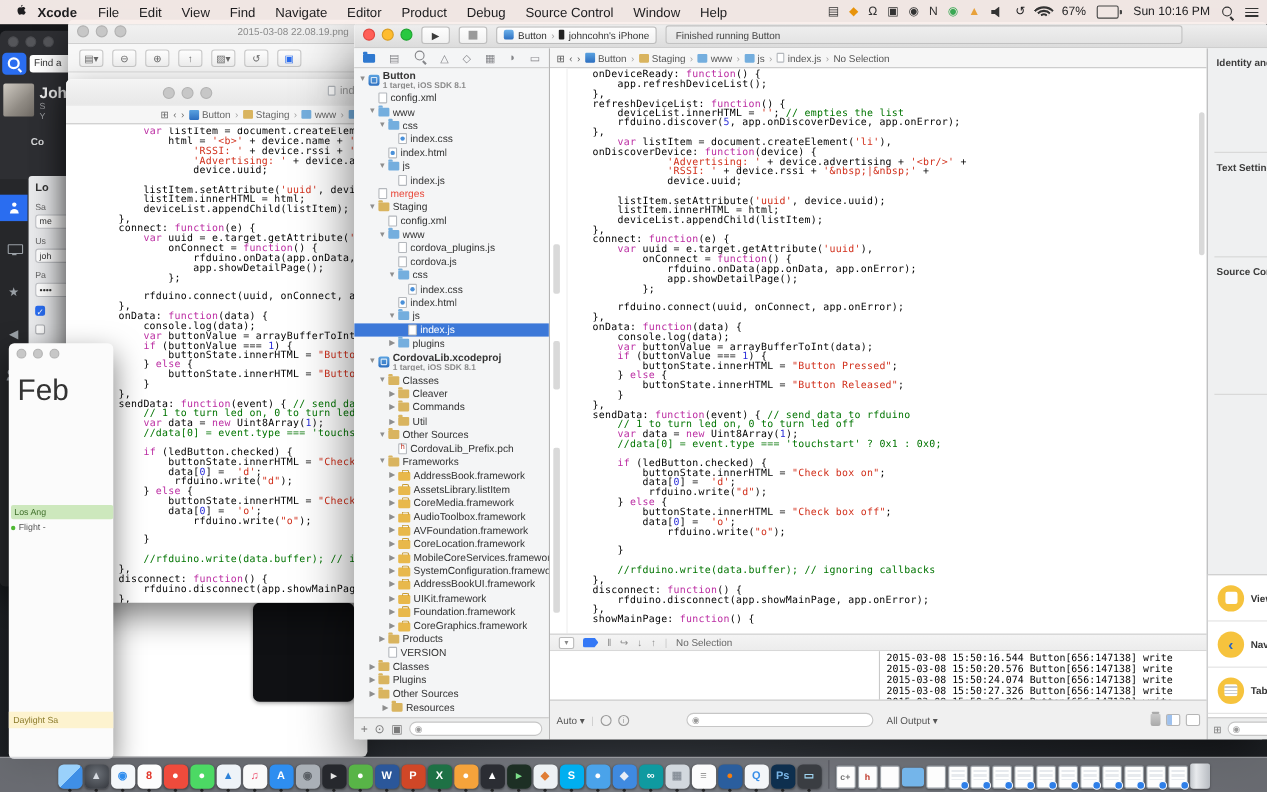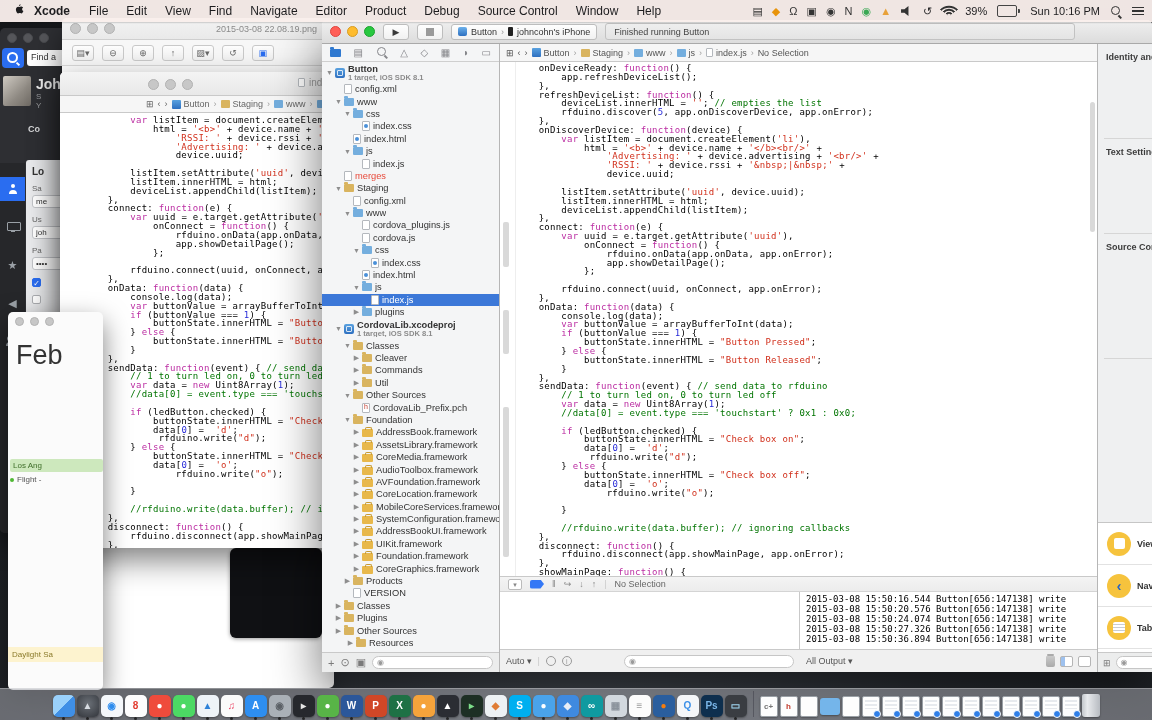--- a/index.html
+++ b/index.html
@@ -166,21 +166,21 @@
   .tok-k{color:#bb2ca2;} .tok-s{color:#d12f1b;} .tok-c{color:#007400;} .tok-n{color:#272ad8;}
   .vscroll{position:absolute;right:2px;top:40px;width:5px;height:130px;background:#c9c9c9;border-radius:3px;opacity:.7;}
   .debugbar{position:absolute;left:0;right:0;top:532px;height:16px;background:linear-gradient(#f4f4f4,#ececec);border-top:1px solid #c9c9c9;border-bottom:1px solid #d4d4d4;display:flex;align-items:center;gap:8px;padding:0 8px;font-size:9px;color:#666;}
   .db-toggle{width:14px;height:11px;border:1px solid #bbb;border-radius:2px;font-size:7px;color:#888;text-align:center;line-height:10px;background:#fff;}
   .bp-pill{width:14px;height:9px;background:#3478f6;border-radius:2px;clip-path:polygon(0 0,75% 0,100% 50%,75% 100%,0 100%);}
   .db-ic{color:#8a8a8a;font-size:9px;}
   .debug-panes{position:absolute;left:0;right:0;top:548px;height:60px;display:flex;}
   .vars{width:300px;border-right:1px solid #c9c9c9;background:#fff;}
   .consoleview{flex:1;background:#fff;overflow:hidden;padding:2px 0 0 6px;}
   .conline{font-family:"DejaVu Sans Mono","Liberation Mono",monospace;font-size:9px;line-height:10px;color:#000;white-space:nowrap;}
-  .pane-bottom{position:absolute;bottom:0;height:23px;border-top:1px solid #c9c9c9;background:#f0f0f0;display:flex;align-items:center;font-size:9px;color:#555;gap:6px;padding:0 6px;}
+  .pane-bottom{position:absolute;bottom:0;height:36px;border-top:1px solid #c9c9c9;background:#f0f0f0;display:flex;align-items:center;font-size:9px;color:#555;gap:6px;padding:0 6px;}
   .pb-vars{left:178px;width:300px;}
   .pb-console{left:478px;width:297px;}
   .mini-circle{width:10px;height:10px;border:1px solid #9a9a9a;border-radius:50%;font-size:7px;line-height:9px;text-align:center;color:#9a9a9a;}
   .trash-ic{width:9px;height:11px;background:linear-gradient(#c9c9c9,#aaa);border-radius:1px 1px 2px 2px;position:relative;}
   .trash-ic::before{content:"";position:absolute;top:-2px;left:1px;right:1px;height:2px;background:#aaa;border-radius:1px;}
   .pane-btn{width:13px;height:11px;border:1px solid #b5b5b5;border-radius:2px;background:#fff;}
   .pane-btn.fill{background:linear-gradient(90deg,#9ec1ee 40%,#fff 40%);}
 
   .fx-insp{position:absolute;left:775px;top:24px;width:150px;bottom:0;background:#eff0f1;border-left:1px solid #b6b6b6;overflow:visible;}
   .insp-head{position:relative;height:18px;margin-top:8px;}
@@ -246,21 +246,21 @@
           <span class="st-glyph" data-interactable="true" style="color: rgb(58, 168, 84);">◉</span>
           <span class="st-glyph" data-interactable="true" style="color: rgb(232, 161, 58);">▲</span>
         </span>
       <span class="ic-vol" data-interactable="true"></span>
       <span class="st-glyph" data-interactable="true">↺</span>
       <span class="ic-wifi" data-interactable="true">
           <i class="w3"></i>
           <i class="w2"></i>
           <i class="w1"></i>
         </span>
-      <span data-interactable="false">39%</span>
+      <span data-interactable="false">67%</span>
       <span class="ic-batt" data-interactable="false">
           <span class="body"><span class="fill"></span></span>
           <span class="nub"></span>
         </span>
       <span data-interactable="true">Sun 10:16 PM</span>
       <span class="ic-mag" data-interactable="true">
           <i></i>
           <b></b>
         </span>
       <span class="ic-list" data-interactable="true"></span>
@@ -640,31 +640,31 @@
             <span class="tlab" data-interactable="false">Other Sources</span>
           </div>
           <div class="trow" data-interactable="true" style="padding-left: 30px;">
             <span class="disc" data-interactable="false"></span>
             <span class="fico h" data-interactable="false"></span>
             <span class="tlab" data-interactable="false">CordovaLib_Prefix.pch</span>
           </div>
           <div class="trow" data-interactable="true" style="padding-left: 21px;">
             <span class="disc" data-interactable="true">▼</span>
             <span class="fico folder-yellow" data-interactable="false"></span>
-            <span class="tlab" data-interactable="false">Foundation</span>
+            <span class="tlab" data-interactable="false">Frameworks</span>
           </div>
           <div class="trow" data-interactable="true" style="padding-left: 30px;">
             <span class="disc" data-interactable="true">▶</span>
             <span class="fico framework" data-interactable="false"></span>
             <span class="tlab" data-interactable="false">AddressBook.framework</span>
           </div>
           <div class="trow" data-interactable="true" style="padding-left: 30px;">
             <span class="disc" data-interactable="true">▶</span>
             <span class="fico framework" data-interactable="false"></span>
-            <span class="tlab" data-interactable="false">AssetsLibrary.framework</span>
+            <span class="tlab" data-interactable="false">AssetsLibrary.listItem</span>
           </div>
           <div class="trow" data-interactable="true" style="padding-left: 30px;">
             <span class="disc" data-interactable="true">▶</span>
             <span class="fico framework" data-interactable="false"></span>
             <span class="tlab" data-interactable="false">CoreMedia.framework</span>
           </div>
           <div class="trow" data-interactable="true" style="padding-left: 30px;">
             <span class="disc" data-interactable="true">▶</span>
             <span class="fico framework" data-interactable="false"></span>
             <span class="tlab" data-interactable="false">AudioToolbox.framework</span>
@@ -793,23 +793,22 @@
           <span class="gbar" style="top:345px;height:150px;" data-interactable="false"></span>
         </div>
         <div class="code" data-interactable="false">
             <div class="cl" data-interactable="false">    onDeviceReady: <span class="tok-k" data-interactable="false">function</span>() {</div>
             <div class="cl" data-interactable="false">        app.refreshDeviceList();</div>
             <div class="cl" data-interactable="false">    },</div>
             <div class="cl" data-interactable="false">    refreshDeviceList: <span class="tok-k" data-interactable="false">function</span>() {</div>
             <div class="cl" data-interactable="false">        deviceList.innerHTML = <span class="tok-s" data-interactable="false">''</span>; <span class="tok-c" data-interactable="false">// empties the list</span></div>
             <div class="cl" data-interactable="false">        rfduino.discover(<span class="tok-n" data-interactable="false">5</span>, app.onDiscoverDevice, app.onError);</div>
             <div class="cl" data-interactable="false">    },</div>
+            <div class="cl" data-interactable="false">        <span class="tok-k" data-interactable="false">var</span> listItem = document.createElement(<span class="tok-s" data-interactable="false">'li'</span>),</div>
             <div class="cl" data-interactable="false">    onDiscoverDevice: <span class="tok-k" data-interactable="false">function</span>(device) {</div>
-            <div class="cl" data-interactable="false">        <span class="tok-k" data-interactable="false">var</span> listItem = document.createElement(<span class="tok-s" data-interactable="false">'li'</span>),</div>
-            <div class="cl" data-interactable="false">            html = <span class="tok-s" data-interactable="false">'&lt;b&gt;'</span> + device.name + <span class="tok-s" data-interactable="false">'&lt;/b&gt;&lt;br/&gt;'</span> +</div>
             <div class="cl" data-interactable="false">                <span class="tok-s" data-interactable="false">'Advertising: '</span> + device.advertising + <span class="tok-s" data-interactable="false">'&lt;br/&gt;'</span> +</div>
             <div class="cl" data-interactable="false">                <span class="tok-s" data-interactable="false">'RSSI: '</span> + device.rssi + <span class="tok-s" data-interactable="false">'&amp;nbsp;|&amp;nbsp;'</span> +</div>
             <div class="cl" data-interactable="false">                device.uuid;</div>
             <div class="cl" data-interactable="false"></div>
             <div class="cl" data-interactable="false">        listItem.setAttribute(<span class="tok-s" data-interactable="false">'uuid'</span>, device.uuid);</div>
             <div class="cl" data-interactable="false">        listItem.innerHTML = html;</div>
             <div class="cl" data-interactable="false">        deviceList.appendChild(listItem);</div>
             <div class="cl" data-interactable="false">    },</div>
             <div class="cl" data-interactable="false">    connect: <span class="tok-k" data-interactable="false">function</span>(e) {</div>
             <div class="cl" data-interactable="false">        <span class="tok-k" data-interactable="false">var</span> uuid = e.target.getAttribute(<span class="tok-s" data-interactable="false">'uuid'</span>),</div>

